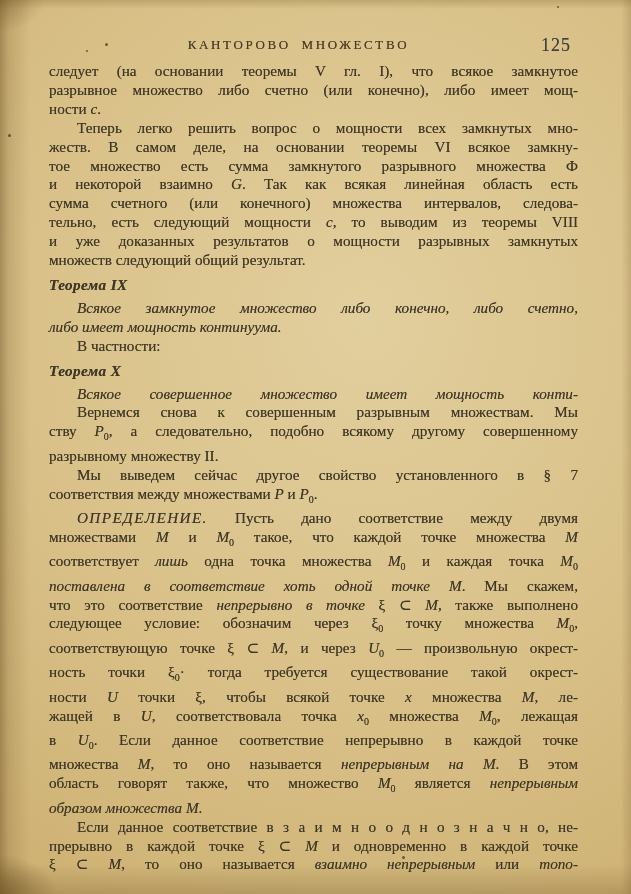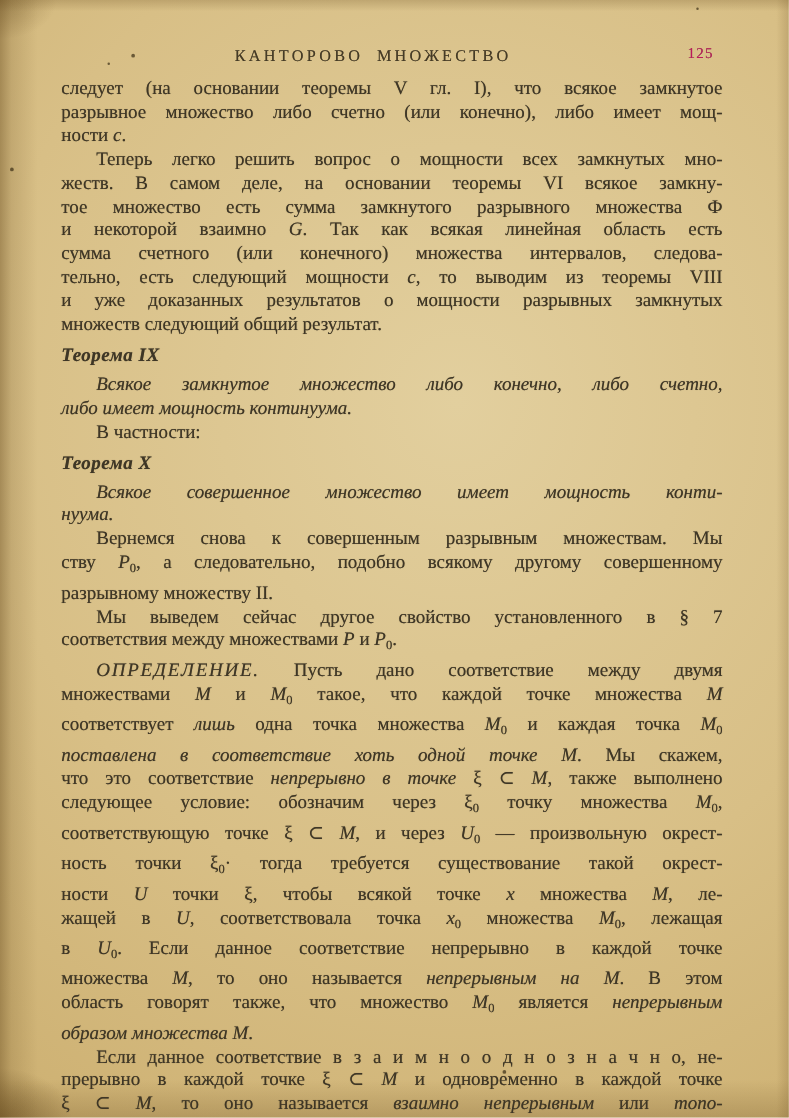--- a/index.html
+++ b/index.html
@@ -27,23 +27,23 @@
     font-size: 13px;
     letter-spacing: 2.6px;
     word-spacing: 5px;
     color: #453b26;
     padding-right: 30px;
     text-shadow: 0 0 .5px rgba(62,52,30,.6);
   }
   .page-number {
     position: absolute;
     right: 7px; top: -2px;
-    font-size: 12px;
+    font-size: 18px;
     letter-spacing: 1px;
-    color: #be185d;
+    color: #404040;
     text-shadow: 0 0 .5px rgba(62,52,30,.6);
   }
   .page-body {
     position: absolute;
     left: 49px; top: 62px; width: 529px;
     font-size: 15.2px;
     line-height: 18.9px;
     color: #3e3626;
     text-shadow: 0 0 .55px rgba(62,52,30,.65);
   }
@@ -87,21 +87,20 @@
     <div class="line"><span class="sg-r">сумма счетного (или конечного) множества интервалов, следова-</span></div>
     <div class="line"><span class="sg-r">тельно, есть следующий мощности </span><span class="sg-i">c</span><span class="sg-r">, то выводим из теоремы VIII</span></div>
     <div class="line"><span class="sg-r">и уже доказанных результатов о мощности разрывных замкнутых</span></div>
     <div class="line last"><span class="sg-r">множеств следующий общий результат.</span></div>
     <div class="line last thm"><span class="sg-b">Теорема IX</span></div>
     <div class="line ind"><span class="sg-i">Всякое замкнутое множество либо конечно, либо счетно,</span></div>
     <div class="line last"><span class="sg-i">либо имеет мощность континуума.</span></div>
     <div class="line ind last"><span class="sg-r">В частности:</span></div>
     <div class="line last thm"><span class="sg-b">Теорема X</span></div>
     <div class="line ind"><span class="sg-i">Всякое совершенное множество имеет мощность конти-</span></div>
-    <div class="line last"><span class="sg-i">нуума.</span></div>
     <div class="line ind"><span class="sg-r">Вернемся снова к совершенным разрывным множествам. Мы</span></div>
     <div class="line"><span class="sg-r">ству </span><span class="sg-i">P</span><span class="sg-s">0</span><span class="sg-r">, а следовательно, подобно всякому другому совершенному</span></div>
     <div class="line last"><span class="sg-r">разрывному множеству II.</span></div>
     <div class="line ind"><span class="sg-r">Мы выведем сейчас другое свойство установленного в § 7</span></div>
     <div class="line last"><span class="sg-r">соответствия между множествами </span><span class="sg-i">P</span><span class="sg-r"> и </span><span class="sg-i">P</span><span class="sg-s">0</span><span class="sg-r">.</span></div>
     <div class="line ind"><span class="sg-c">ОПРЕДЕЛЕНИЕ.</span><span class="sg-r"> Пусть дано соответствие между двумя</span></div>
     <div class="line"><span class="sg-r">множествами </span><span class="sg-i">M</span><span class="sg-r"> и </span><span class="sg-i">M</span><span class="sg-s">0</span><span class="sg-r"> такое, что каждой точке множества </span><span class="sg-i">M</span></div>
     <div class="line"><span class="sg-r">соответствует </span><span class="sg-i">лишь</span><span class="sg-r"> одна точка множества </span><span class="sg-i">M</span><span class="sg-s">0</span><span class="sg-r"> и каждая точка </span><span class="sg-i">M</span><span class="sg-s">0</span></div>
     <div class="line"><span class="sg-i">поставлена в соответствие хоть одной точке</span><span class="sg-r"> </span><span class="sg-i">M</span><span class="sg-r">. Мы скажем,</span></div>
     <div class="line"><span class="sg-r">что это соответствие </span><span class="sg-i">непрерывно в точке</span><span class="sg-r"> ξ ⊂ </span><span class="sg-i">M</span><span class="sg-r">, также выполнено</span></div>

